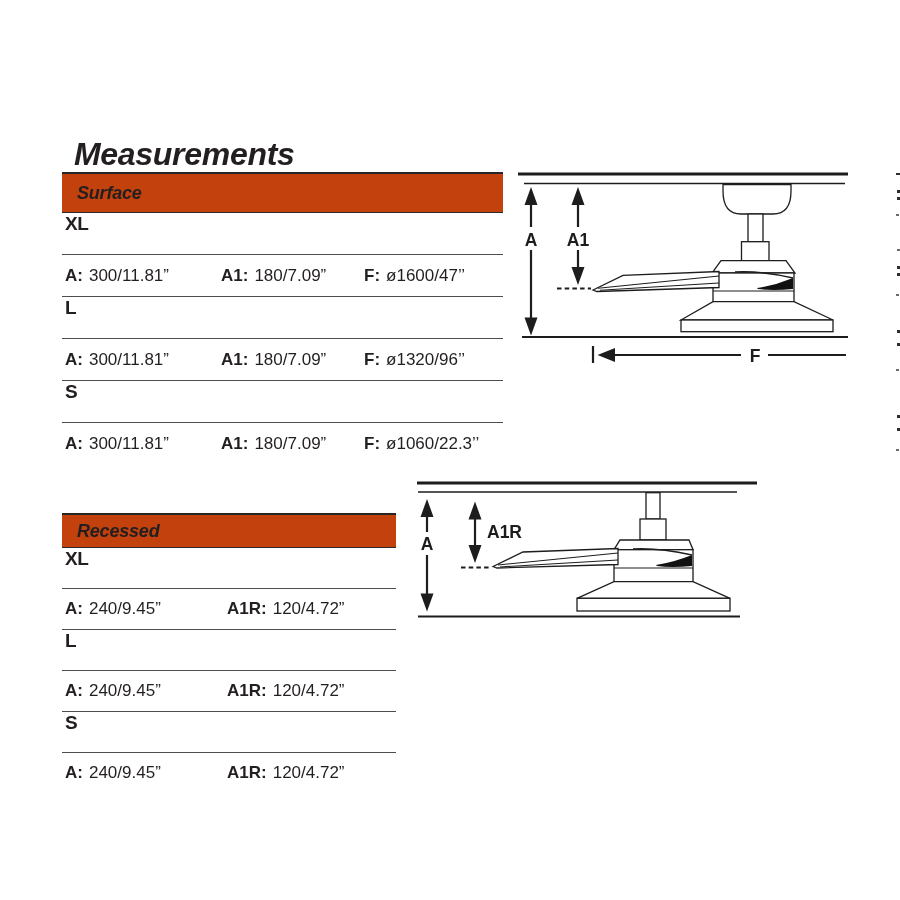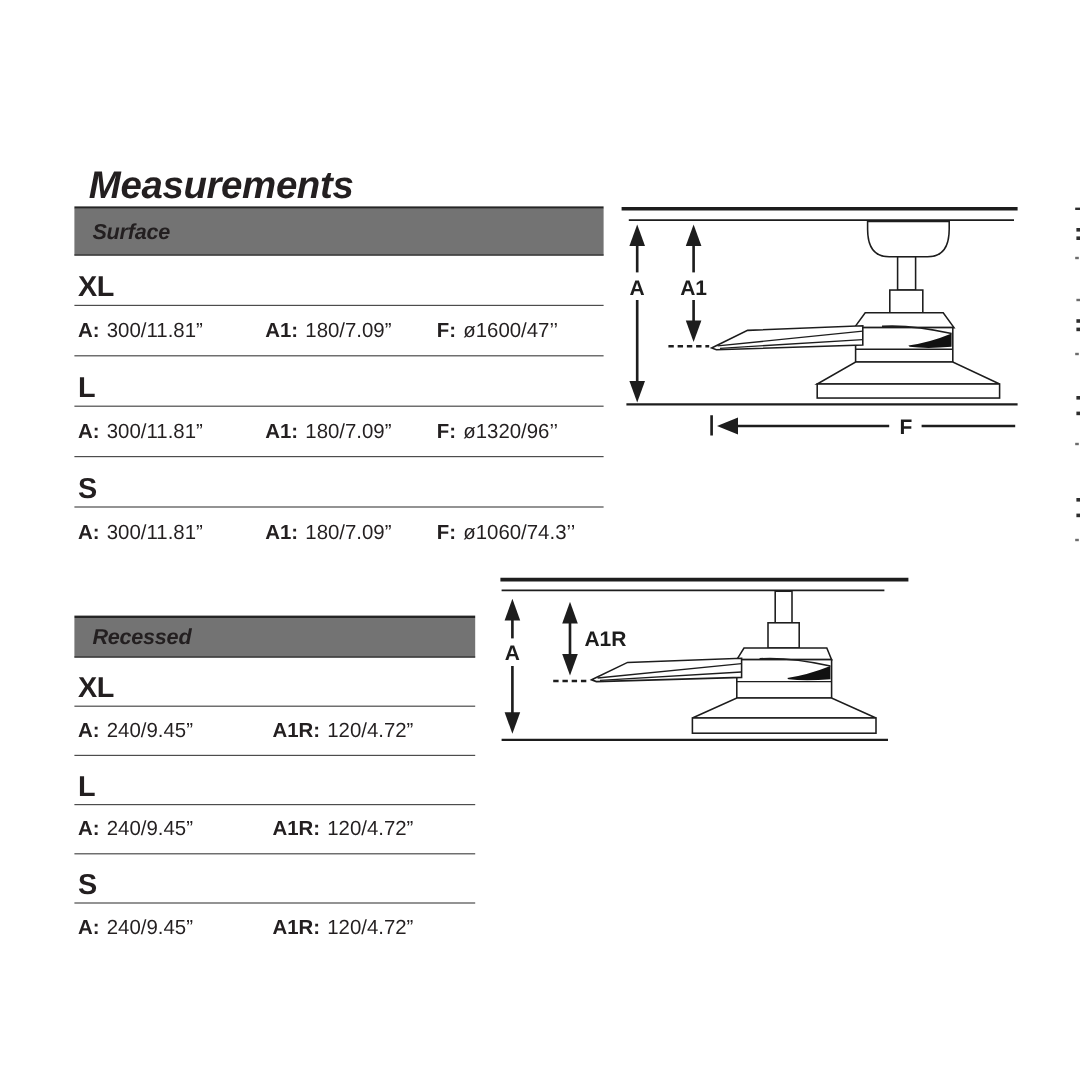--- a/index.html
+++ b/index.html
@@ -12,27 +12,27 @@
 
   
   .page-title{
     left:74px;top:136px;width:400px;
     font-size:32px;font-weight:700;font-style:italic;letter-spacing:-0.3px;
   }
 
   
   .spec-table{border-top:2.5px solid #262626;}
   .spec-table .t-header{
-    background:#737373;border-bottom:1.7px solid #2b2b2b;
+    background:#c2410c;border-bottom:1.7px solid #2b2b2b;
     display:flex;align-items:center;padding-left:15px;
     font-weight:700;font-style:italic;font-size:18px;letter-spacing:-0.2px;
   }
   .size-row{
-    display:flex;align-items:flex-end;padding-left:3px;
-    font-size:24px;font-weight:700;letter-spacing:-0.3px;
+    display:flex;align-items:flex-start;padding-left:3px;
+    font-size:19px;font-weight:700;letter-spacing:-0.3px;
     border-bottom:1.4px solid #4d4d4d;
   }
   .data-row{
     display:flex;align-items:center;padding-left:3px;
     font-size:17px;border-bottom:1.4px solid #4d4d4d;
   }
   .data-row.last{border-bottom:none;}
   .col{display:flex;align-items:baseline;}
   .col .lbl{font-weight:700;margin-right:6px;white-space:nowrap;}
   .col .val{white-space:nowrap;}
@@ -106,21 +106,21 @@
     <span class="col c1">
         <span class="lbl">A:</span>
         <span class="val">300/11.81”</span>
       </span>
     <span class="col c2">
         <span class="lbl">A1:</span>
         <span class="val">180/7.09”</span>
       </span>
     <span class="col c3">
         <span class="lbl">F:</span>
-        <span class="val">ø1060/74.3’’</span>
+        <span class="val">ø1060/22.3’’</span>
       </span>
   </div>
 </div>
 
 <div class="abs spec-table recessed-tbl">
   <div class="t-header">
     <span>Recessed</span>
   </div>
 
   <div class="size-row">

